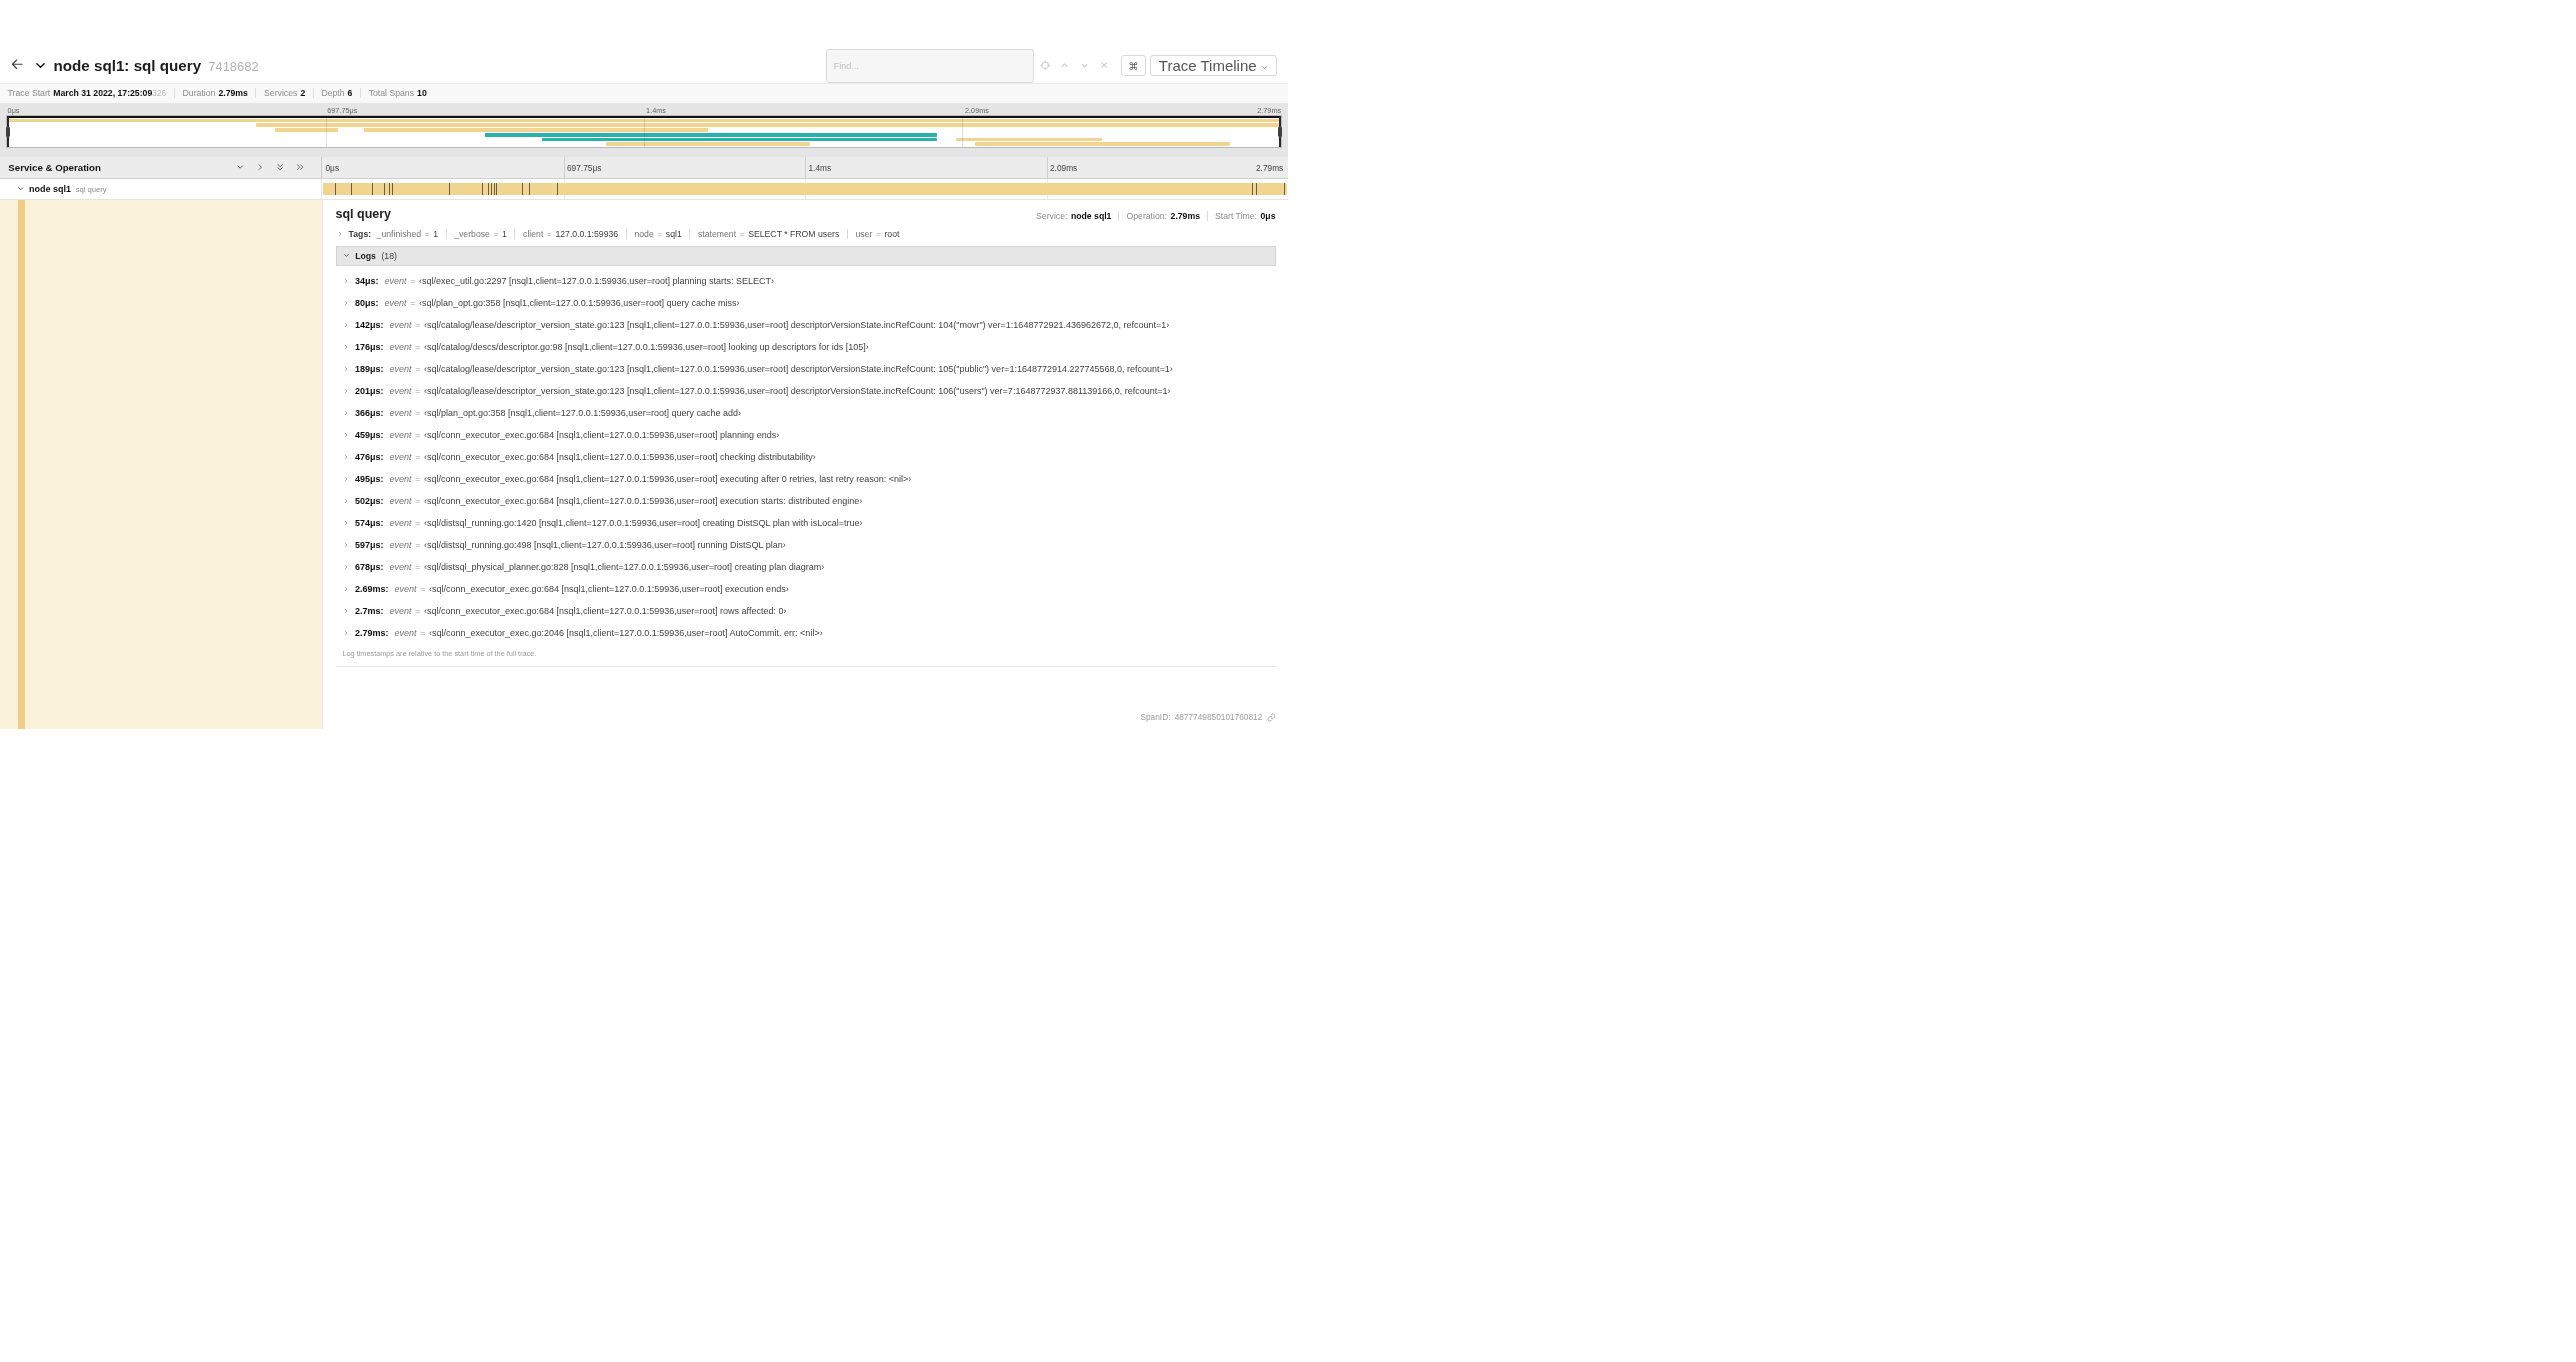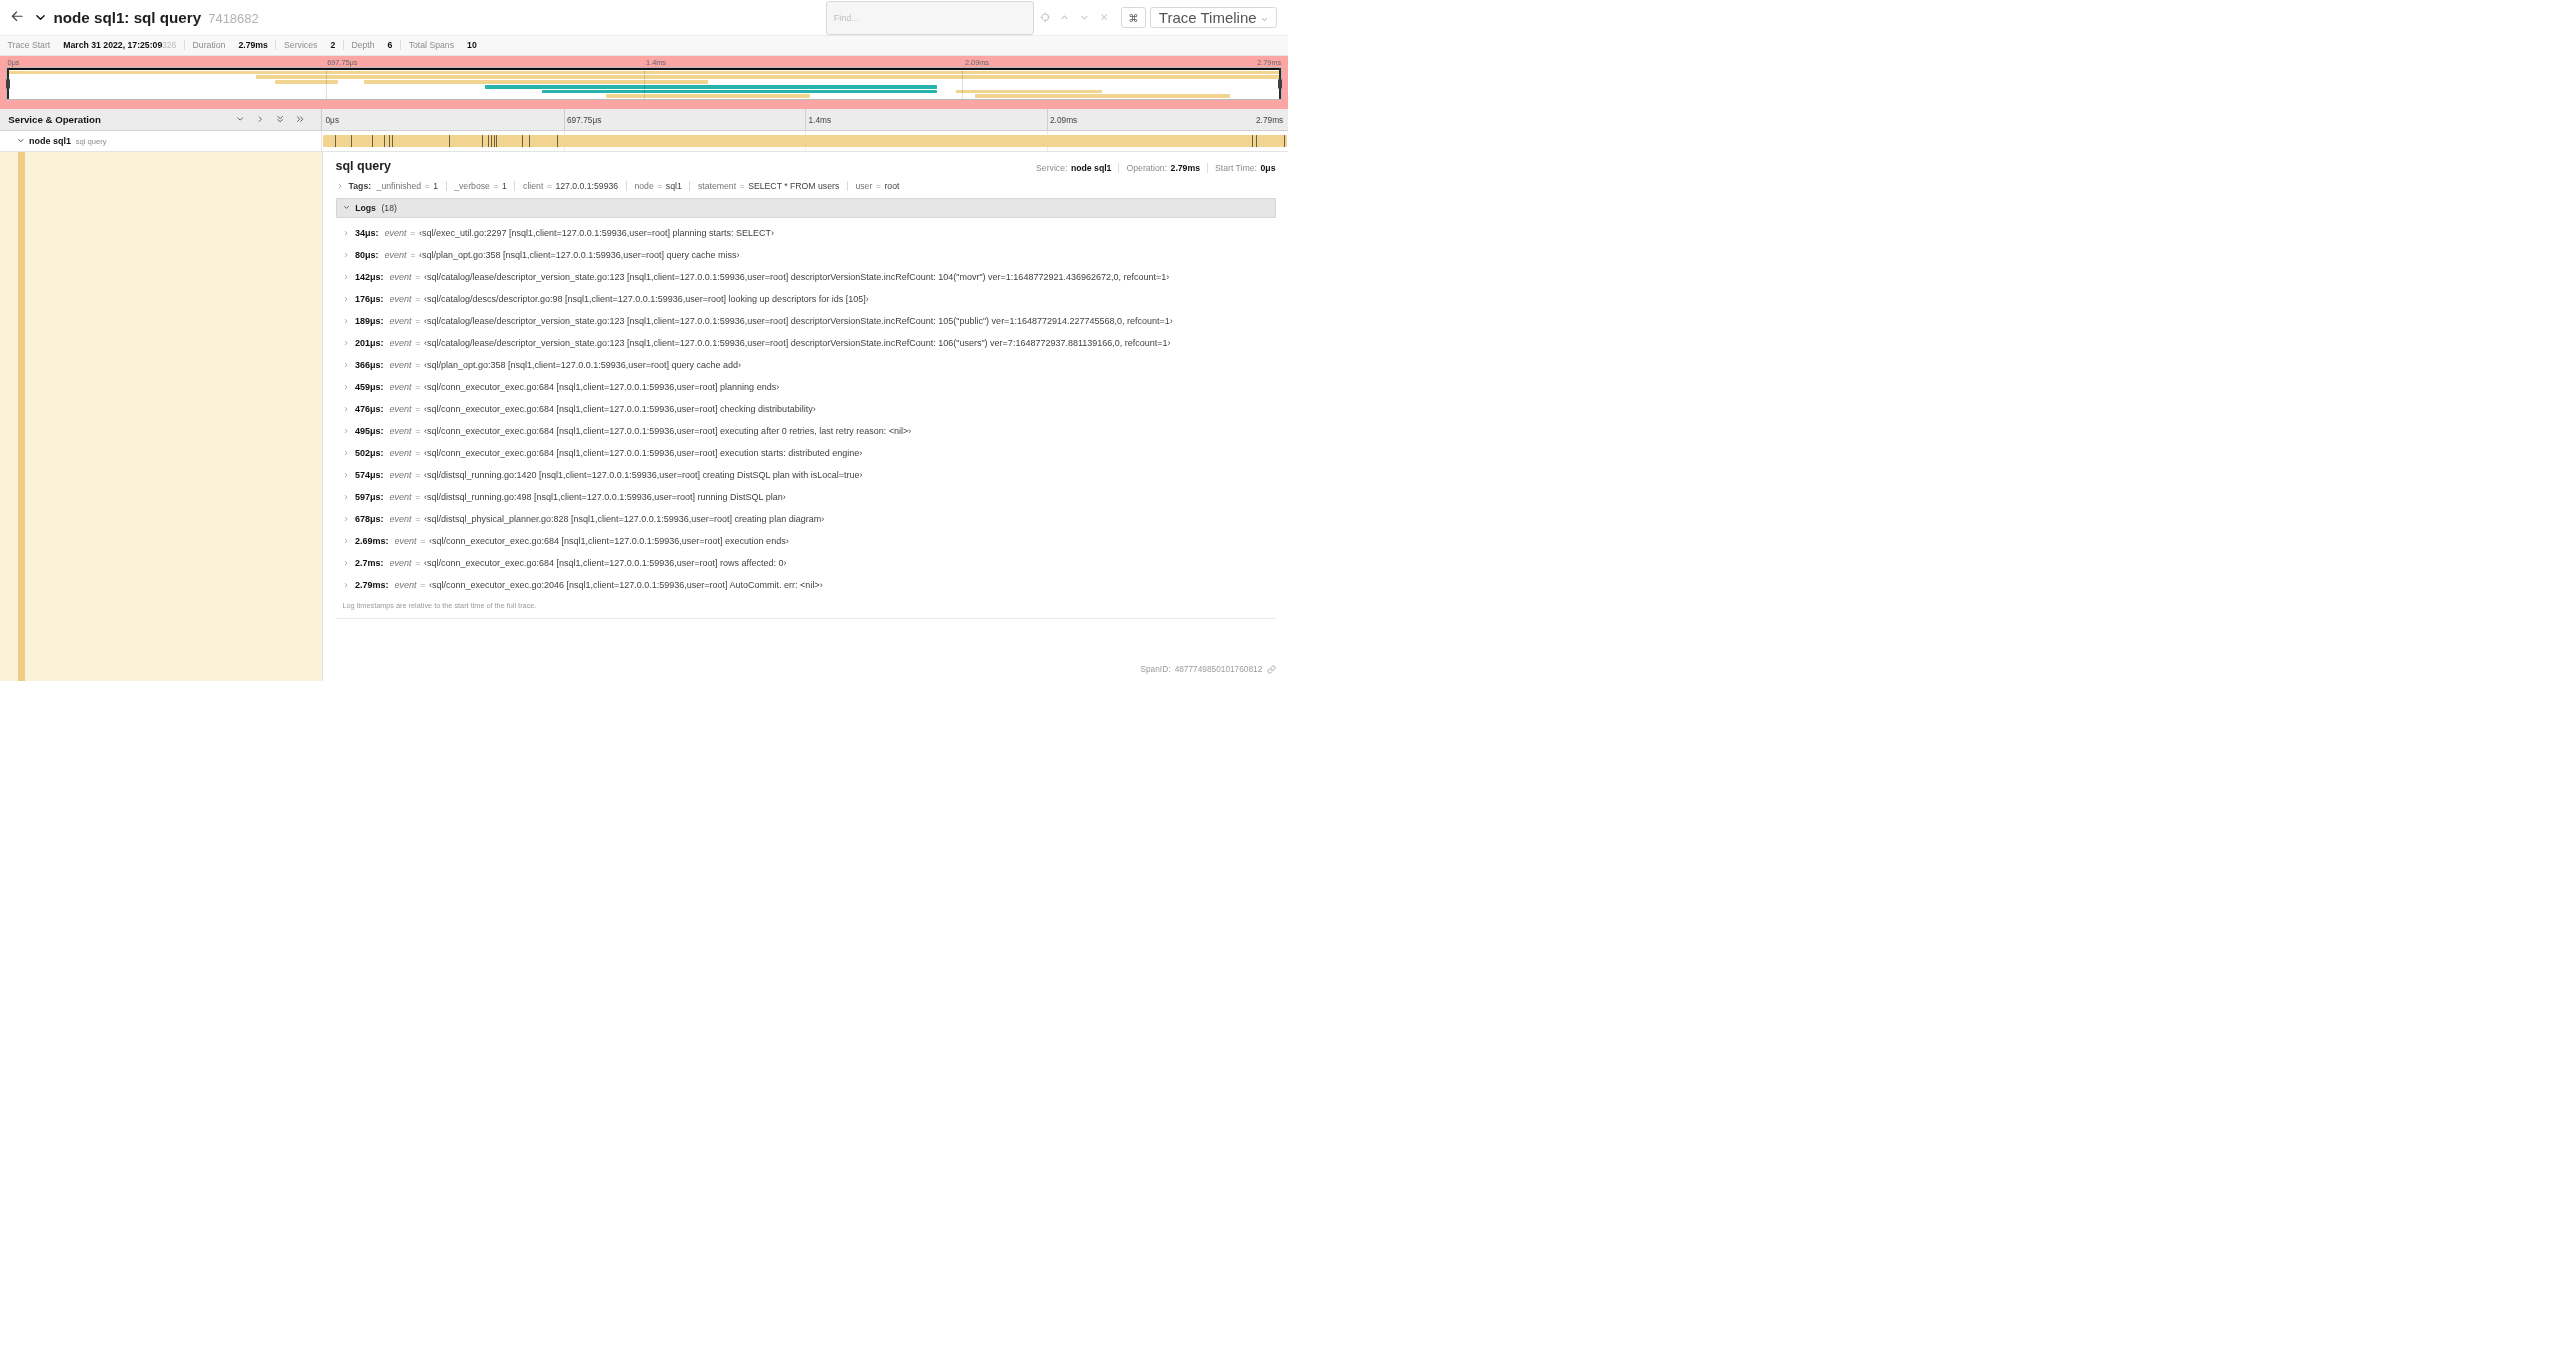--- a/index.html
+++ b/index.html
@@ -1,34 +1,34 @@
 <!DOCTYPE html>
 <html style="font-size:11px"><head>
 <meta charset="utf-8">
 <style>
   html,body{margin:0;padding:0;background:#fff;}
   body{font-family:"Liberation Sans","DejaVu Sans",sans-serif;}
-  .app{width:1288px;height:681px;display:flex;flex-direction:column;overflow:hidden;background:#fca5a5;color:#1d1d1d;}
+  .app{width:1288px;height:681px;display:flex;flex-direction:column;overflow:hidden;background:#e5e5e5;color:#1d1d1d;margin-top:48px;}
 
   
   .topbar{flex:0 0 35px;display:flex;align-items:center;gap:7px;padding:0 11px 0 7px;background:#fff;}
   .icon-btn{background:none;border:none;padding:2.8px;display:flex;align-items:center;cursor:pointer;}
   .title-chev{display:flex;align-items:center;cursor:pointer;margin-left:1.4px;}
   h1.page-title{font-size:15.2px;font-weight:700;margin:0;display:flex;align-items:baseline;gap:7px;white-space:nowrap;}
   .trace-id{font-size:13px;color:#b3b3b3;font-weight:400;}
   .top-right{margin-left:auto;display:flex;align-items:center;gap:4.2px;}
   .find-input{width:208px;height:21px;box-sizing:border-box;background:#f6f6f6;border:0.7px solid #d9d9d9;border-radius:2.8px;padding:16px 7px;font:inherit;font-size:9px;color:#444;outline:none;}
   .find-input::placeholder{color:#bfbfbf;}
   .find-icon{width:15.2px;height:16.6px;display:flex;align-items:center;justify-content:center;cursor:pointer;}
   .btn{height:21px;box-sizing:border-box;border:0.7px solid #d9d9d9;background:#fff;border-radius:2.8px;font:inherit;font-size:15px;color:#555;display:flex;align-items:center;gap:4.8px;padding:0 7.6px;cursor:pointer;white-space:nowrap;}
   .btn.cmd{width:25px;justify-content:center;padding:0;font-size:10.4px;color:#5a5a5a;margin-left:5.5px;}
 
   
   .summary{flex:0 0 18.7px;display:flex;align-items:center;background:#f8f8f8;border-top:0.7px solid #ececec;border-bottom:0.7px solid #e4e4e4;padding:0 7.6px;font-size:8.7px;}
-  .ov-item{color:#8c8c8c;display:flex;gap:13px;align-items:baseline;white-space:nowrap;}
+  .ov-item{color:#8c8c8c;display:flex;gap:3px;align-items:baseline;white-space:nowrap;}
   .ov-item + .ov-item{border-left:0.7px solid #ddd;margin-left:7.6px;padding-left:7.6px;}
   .ov-value{color:#101010;font-weight:700;}
   .ov-suffix{color:#b9b9b9;margin-left:-2.8px;}
 
   
   .minimap{flex:0 0 45px;padding:1.4px 6.2px 0;}
   .mm-labels{position:relative;height:10.4px;font-size:7.3px;color:#666;}
   .mm-labels span{position:absolute;top:0.7px;}
   .mm-l0{left:1.4px;} .mm-l1{left:calc(25% + 2.1px);} .mm-l2{left:calc(50% + 2.1px);} .mm-l3{left:calc(75% + 2.1px);} .mm-l4{right:0.7px;}
   .mm-canvas{position:relative;height:31px;border:0.7px solid #b9b9b9;background:#fff;cursor:col-resize;}

